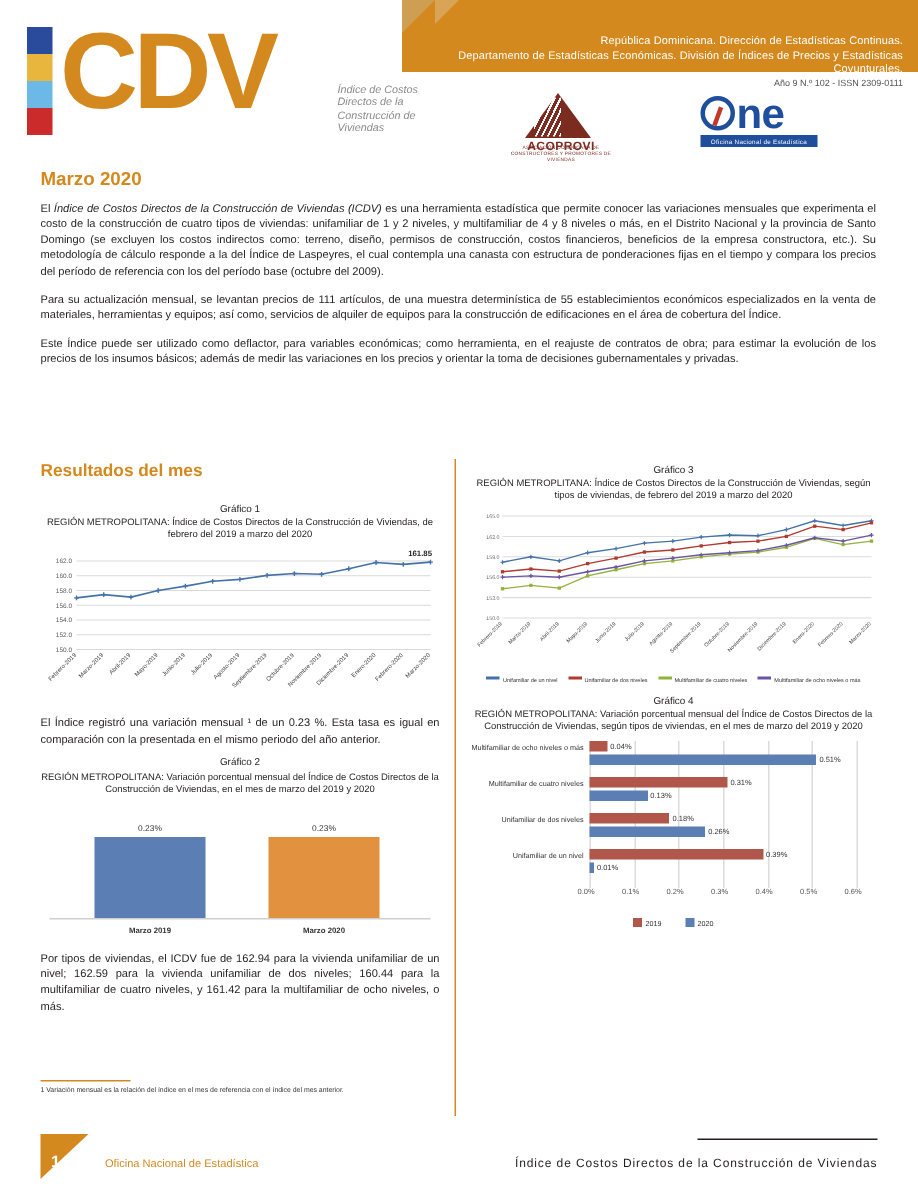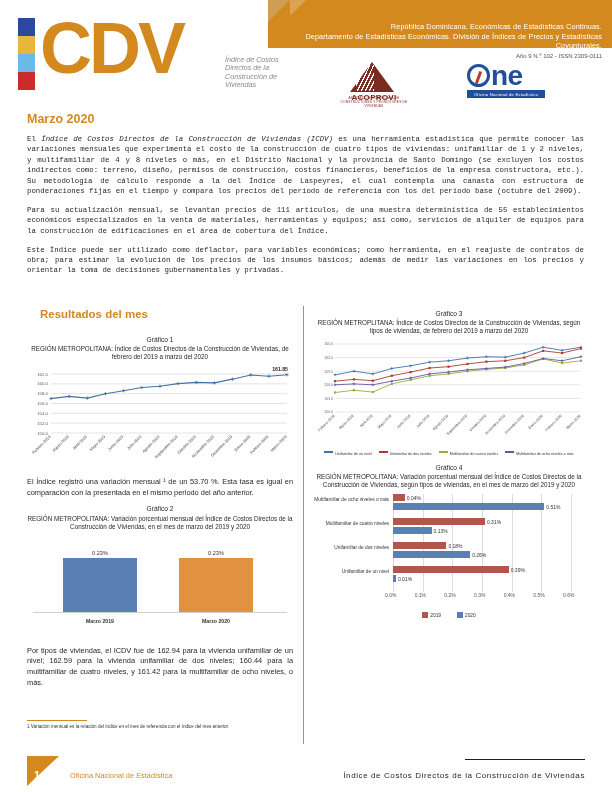--- a/index.html
+++ b/index.html
@@ -99,24 +99,24 @@
   
   .content{position:absolute;left:0;top:108px;right:0;bottom:44px;}
   .month-title{
     position:absolute;left:27px;top:4px;
     font-size:12.5px;font-weight:bold;color:#d4891f;
   }
   .intro{
     position:absolute;left:27px;top:26px;width:557px;
     font-size:7.4px;line-height:10.4px;text-align:justify;color:#231f20;
   }
-  .intro p{margin:0 0 8.5px 0;font-family:Liberation Mono, monospace;}
+  .intro p{margin:0 0 8.5px 0;}
   .intro i{font-style:italic;}
   .sec-title{
-    position:absolute;left:40px;top:200px;
+    position:absolute;left:27px;top:200px;
     font-size:11.5px;font-weight:bold;color:#d4891f;
   }
   .col-divider{
     position:absolute;left:303px;top:198px;width:1px;height:438px;
     background:#d4891f;
   }
   
   .colL{position:absolute;left:27px;top:224px;width:266px;}
   .colR{position:absolute;left:313px;top:198px;width:272px;}
   .ptxt{font-size:7.4px;line-height:10.6px;text-align:justify;margin:0 0 7px 0;}
@@ -192,21 +192,21 @@
       <div style="background:#2a4a9c"></div>
       <div style="background:#e8b63c"></div>
       <div style="background:#6cb9e8"></div>
       <div style="background:#cc2b2b"></div>
     </div>
     <div class="logo-icdv">CDV</div>
     <div class="logo-sub">Índice de Costos Directos de la Construcción de Viviendas</div>
   </div>
 
   <div class="hdr-band">
-    <div class="hdr-line2">República Dominicana. Económicas de Estadísticas Continuas.</div>
+    <div class="hdr-line2">República Dominicana. Dirección de Estadísticas Continuas.</div>
     <div class="hdr-line3">Departamento de Estadísticas Económicas. División de Índices de Precios y Estadísticas Coyunturales.</div>
   </div>
   <div class="hdr-issn">Año 9 N.º 102 - ISSN 2309-0111</div>
 
   <div class="acoprovi">
     <div class="tri"></div>
     <div class="stair"></div>
     <div class="nm">ACOPROVI</div>
     <div class="nm2">ASOCIACIÓN DOMINICANA DE CONSTRUCTORES Y PROMOTORES DE VIVIENDAS</div>
   </div>
@@ -322,37 +322,37 @@
           <text x="151.07692307692307" y="73" text-anchor="end" font-size="4.0" fill="#404040" font-family="Liberation Sans" transform="rotate(-45 151.07692307692307 73)">Septiembre-2019</text>
           <text x="169.23076923076923" y="73" text-anchor="end" font-size="4.0" fill="#404040" font-family="Liberation Sans" transform="rotate(-45 169.23076923076923 73)">Octubre-2019</text>
           <text x="187.3846153846154" y="73" text-anchor="end" font-size="4.0" fill="#404040" font-family="Liberation Sans" transform="rotate(-45 187.3846153846154 73)">Noviembre-2019</text>
           <text x="205.53846153846155" y="73" text-anchor="end" font-size="4.0" fill="#404040" font-family="Liberation Sans" transform="rotate(-45 205.53846153846155 73)">Diciembre-2019</text>
           <text x="223.69230769230768" y="73" text-anchor="end" font-size="4.0" fill="#404040" font-family="Liberation Sans" transform="rotate(-45 223.69230769230768 73)">Enero-2020</text>
           <text x="241.84615384615387" y="73" text-anchor="end" font-size="4.0" fill="#404040" font-family="Liberation Sans" transform="rotate(-45 241.84615384615387 73)">Febrero-2020</text>
           <text x="260" y="73" text-anchor="end" font-size="4.0" fill="#404040" font-family="Liberation Sans" transform="rotate(-45 260 73)">Marzo-2020</text>
         </svg>
       </div>
 
-    <p class="ptxt" style="margin-top:8px">El Índice registró una variación mensual ¹ de un 53.70 %. Esta tasa es igual en comparación con la presentada en el mismo periodo del año anterior.</p>
+    <p class="ptxt" style="margin-top:8px">El Índice registró una variación mensual ¹ de un 0.23 %. Esta tasa es igual en comparación con la presentada en el mismo periodo del año anterior.</p>
 
     <div class="chart-cap">
       <span class="g">Gráfico 2</span>
       <span>REGIÓN METROPOLITANA: Variación porcentual mensual del Índice de Costos Directos de la Construcción de Viviendas, en el mes de marzo del 2019 y 2020</span>
     </div>
     <div class="c2" id="c2">
         <div class="axis"></div>
         <div class="bar" style="left: 36px; height: 54px; background: rgb(91, 127, 180);"></div>
         <div class="blab" style="left: 36px; bottom: 70px;">0.23%</div>
         <div class="xlab" style="left: 36px;">Marzo 2019</div>
         <div class="bar" style="left: 152px; height: 54px; background: rgb(226, 146, 63);"></div>
         <div class="blab" style="left: 152px; bottom: 70px;">0.23%</div>
         <div class="xlab" style="left: 152px;">Marzo 2020</div>
       </div>
 
-    <p class="ptxt" style="margin-top:20px">Por tipos de viviendas, el ICDV fue de 162.94 para la vivienda unifamiliar de un nivel; 162.59 para la vivienda unifamiliar de dos niveles; 160.44 para la multifamiliar de cuatro niveles, y 161.42 para la multifamiliar de ocho niveles, o más.</p>
+    <p class="ptxt" style="margin-top:8px">Por tipos de viviendas, el ICDV fue de 162.94 para la vivienda unifamiliar de un nivel; 162.59 para la vivienda unifamiliar de dos niveles; 160.44 para la multifamiliar de cuatro niveles, y 161.42 para la multifamiliar de ocho niveles, o más.</p>
   </div>
 
   <div class="colR">
 
     <div class="chart-cap">
       <span class="g">Gráfico 3</span>
       <span>REGIÓN METROPLITANA: Índice de Costos Directos de la Construcción de Viviendas, según tipos de viviendas, de febrero del 2019 a marzo del 2020</span>
     </div>
     <div class="chart-box" id="c3" style="height:112px">
         <svg width="272" height="112">

